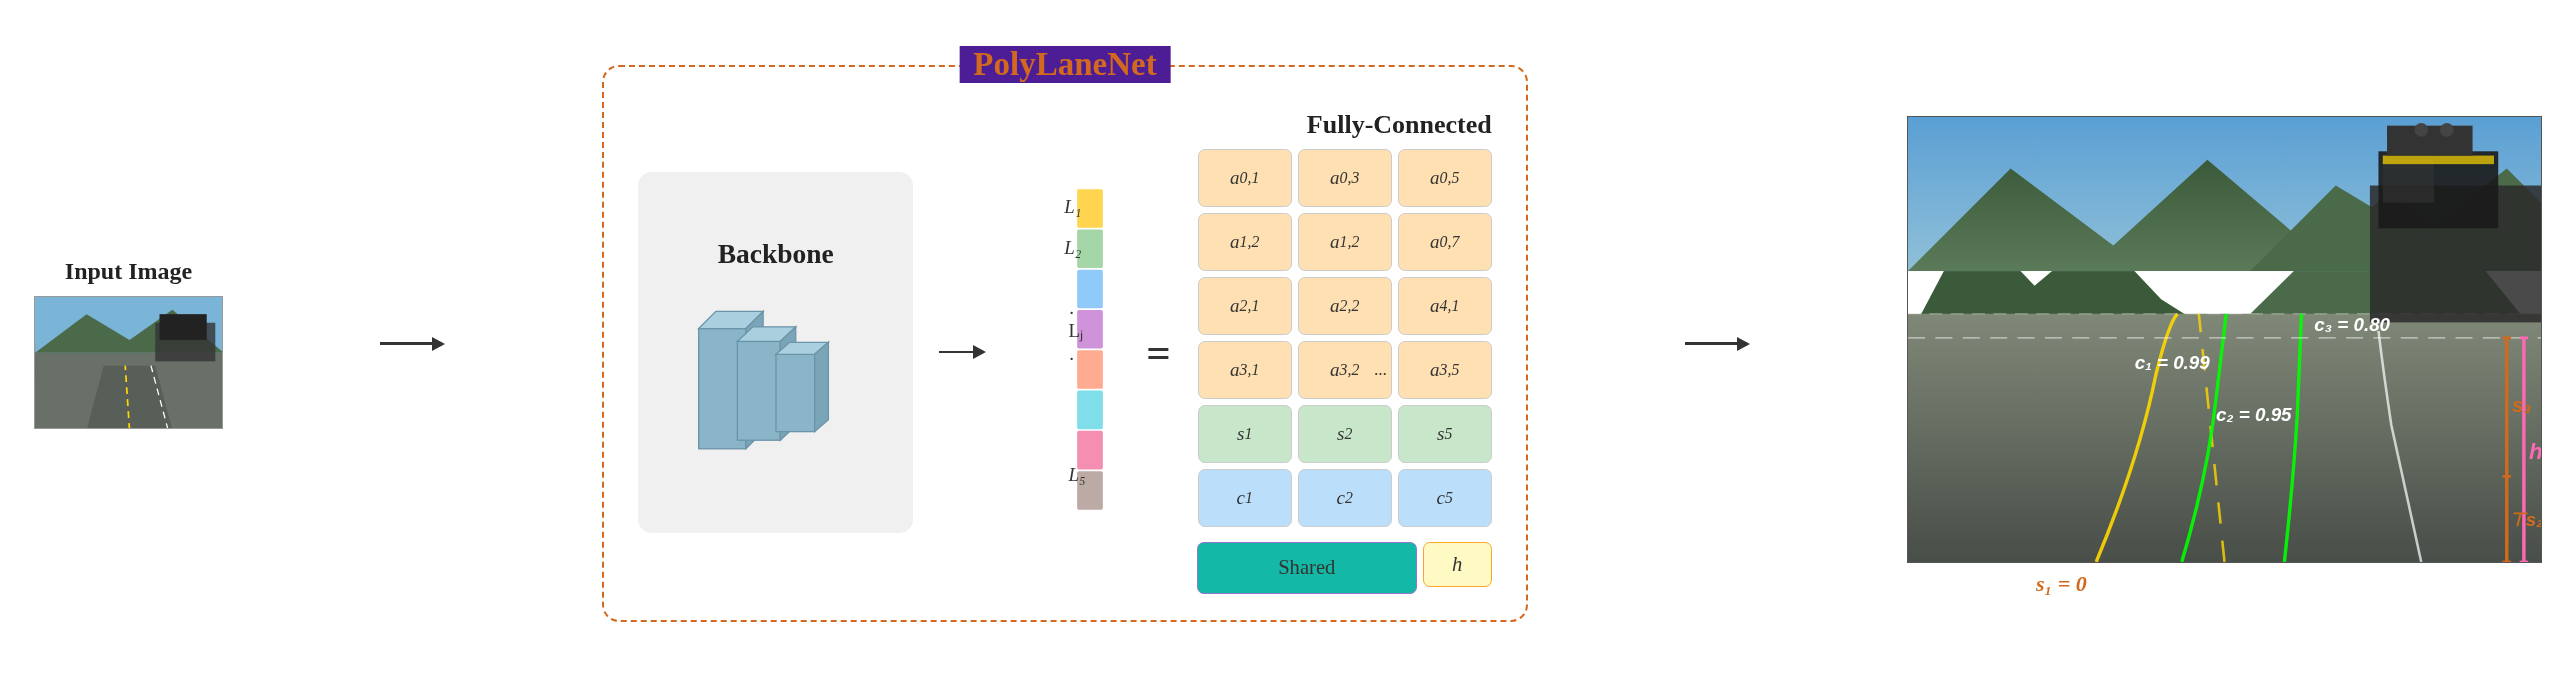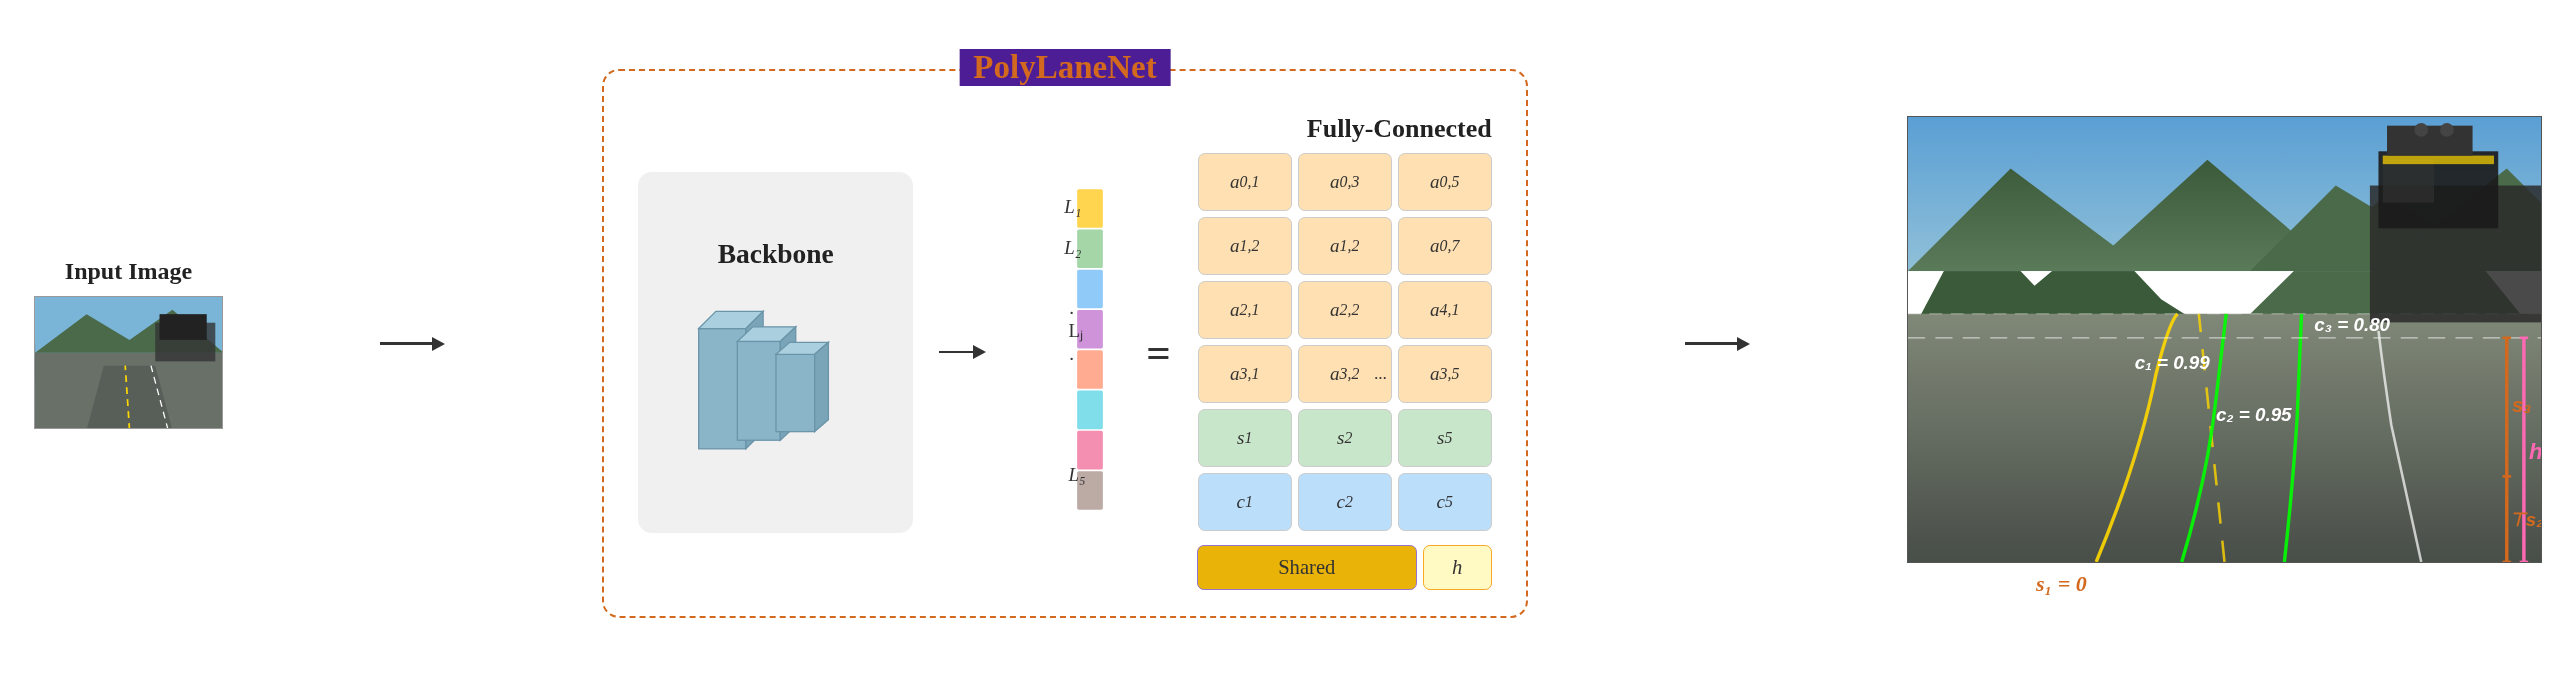--- a/index.html
+++ b/index.html
@@ -163,22 +163,22 @@
       color: #333;
       font-style: italic;
     }
 
     .cell-orange { background: #FFE0B2; }
     .cell-green { background: #C8E6C9; }
     .cell-blue { background: #BBDEFB; }
 
     .shared-cell {
       flex: 1;
-      height: 45px;
-      background: #eab308;
+      height: 52px;
+      background: #14b8a6;
       border-radius: 6.9px;
       display: flex;
       align-items: center;
       justify-content: center;
       font-size: 20.6px;
       color: #333;
       border: 1.3px solid #9575CD;
     }
 
     .h-cell {

